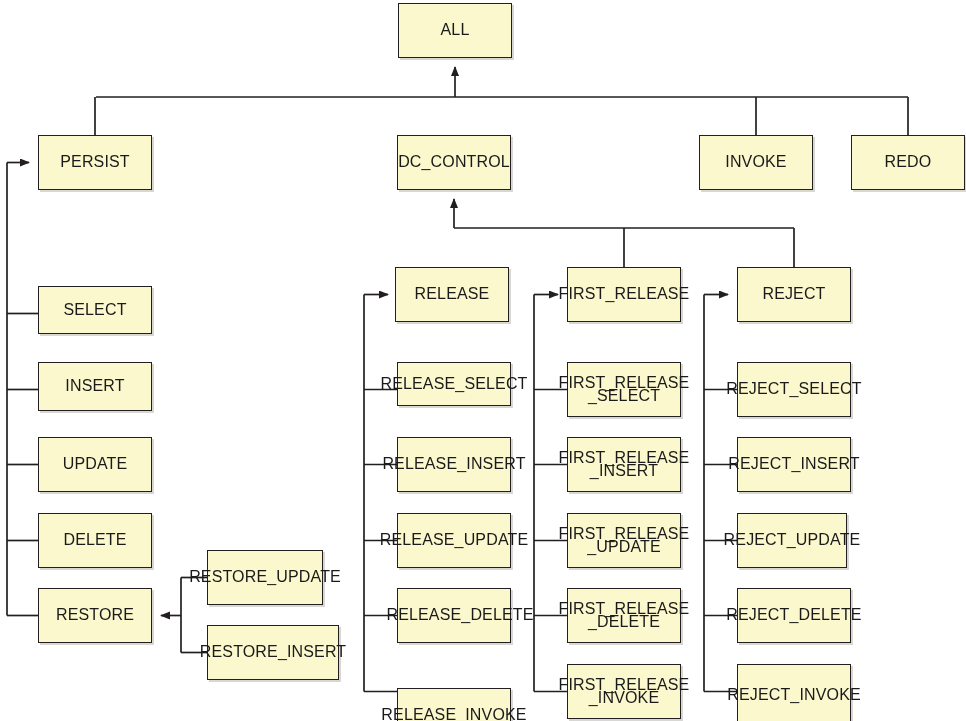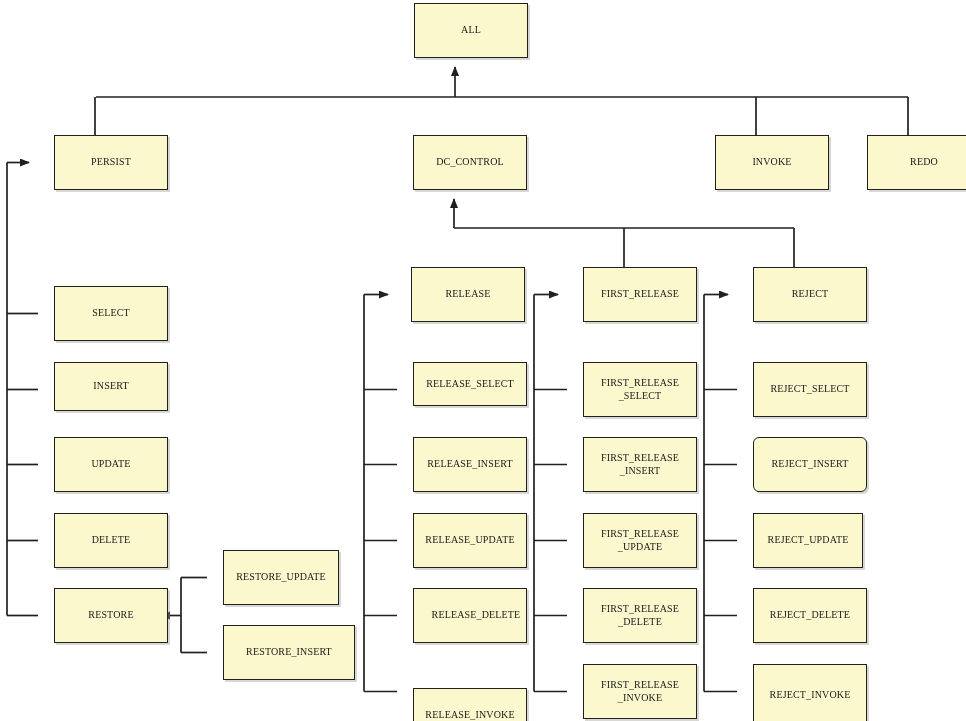--- a/index.html
+++ b/index.html
@@ -30,27 +30,26 @@
     position: absolute;
     box-sizing: border-box;
     background: #fbf8cd;
     border: 1.6px solid #231f20;
     box-shadow: 2px 2px 0 0 rgba(150,150,140,0.38);
     display: flex;
     align-items: center;
     justify-content: center;
     text-align: center;
     color: #1a1a1a;
-    font-size: 10px;
+    font-size: 16px;
     line-height: 12.5px;
     letter-spacing: 0.15px;
-    font-family: Liberation Serif, serif;
+    font-family: Liberation Sans, sans-serif;
     white-space: pre-line;
     z-index: 2;
-    margin-left: 16px;
   }
 </style>
 </head>
 <body>
 
 <div id="canvas">
 
   <svg id="edges" viewBox="0 0 966 721" width="966" height="721" xmlns="http://www.w3.org/2000/svg">
     <defs>
       <marker id="arrHead" markerWidth="10" markerHeight="10" refX="9" refY="4" orient="auto" markerUnits="userSpaceOnUse">
@@ -101,21 +100,21 @@
         <path d="M794,228 V267"></path>
       </g>
   </svg>
 
   <div id="node-layer">
       <div class="node" style="left: 398px; top: 3px; width: 114px; height: 55px;">ALL</div>
       <div class="node" style="left: 38px; top: 135px; width: 114px; height: 55px;">PERSIST</div>
       <div class="node" style="left: 397px; top: 135px; width: 114px; height: 55px;">DC_CONTROL</div>
       <div class="node" style="left: 699px; top: 135px; width: 114px; height: 55px;">INVOKE</div>
       <div class="node" style="left: 851px; top: 135px; width: 114px; height: 55px;">REDO</div>
-      <div class="node" style="left: 38px; top: 286px; width: 114px; height: 55px;">SELECT</div>
+      <div class="node" style="left: 38px; top: 286px; width: 114px; height: 48px;">SELECT</div>
       <div class="node" style="left: 38px; top: 362px; width: 114px; height: 49px;">INSERT</div>
       <div class="node" style="left: 38px; top: 437px; width: 114px; height: 55px;">UPDATE</div>
       <div class="node" style="left: 38px; top: 513px; width: 114px; height: 55px;">DELETE</div>
       <div class="node" style="left: 38px; top: 588px; width: 114px; height: 55px;">RESTORE</div>
       <div class="node" style="left: 207px; top: 550px; width: 116px; height: 55px;">RESTORE_UPDATE</div>
       <div class="node" style="left: 207px; top: 625px; width: 132px; height: 55px;">RESTORE_INSERT</div>
       <div class="node" style="left: 395px; top: 267px; width: 114px; height: 55px;">RELEASE</div>
       <div class="node" style="left: 567px; top: 267px; width: 114px; height: 55px;">FIRST_RELEASE</div>
       <div class="node" style="left: 737px; top: 267px; width: 114px; height: 55px;">REJECT</div>
       <div class="node" style="left: 397px; top: 362px; width: 114px; height: 44px;">RELEASE_SELECT</div>
@@ -127,19 +126,19 @@
 _SELECT</div>
       <div class="node" style="left: 567px; top: 437px; width: 114px; height: 55px;">FIRST_RELEASE
 _INSERT</div>
       <div class="node" style="left: 567px; top: 513px; width: 114px; height: 55px;">FIRST_RELEASE
 _UPDATE</div>
       <div class="node" style="left: 567px; top: 588px; width: 114px; height: 55px;">FIRST_RELEASE
 _DELETE</div>
       <div class="node" style="left: 567px; top: 664px; width: 114px; height: 55px;">FIRST_RELEASE
 _INVOKE</div>
       <div class="node" style="left: 737px; top: 362px; width: 114px; height: 55px;">REJECT_SELECT</div>
-      <div class="node" style="left: 737px; top: 437px; width: 114px; height: 55px; border-radius: 6px;">REJECT_INSERT</div>
+      <div class="node" style="left: 737px; top: 437px; width: 114px; height: 55px;">REJECT_INSERT</div>
       <div class="node" style="left: 737px; top: 513px; width: 110px; height: 55px;">REJECT_UPDATE</div>
       <div class="node" style="left: 737px; top: 588px; width: 114px; height: 55px;">REJECT_DELETE</div>
       <div class="node" style="left: 737px; top: 664px; width: 114px; height: 63px;">REJECT_INVOKE</div>
     </div>
 
 </div>
 
 </body></html>

